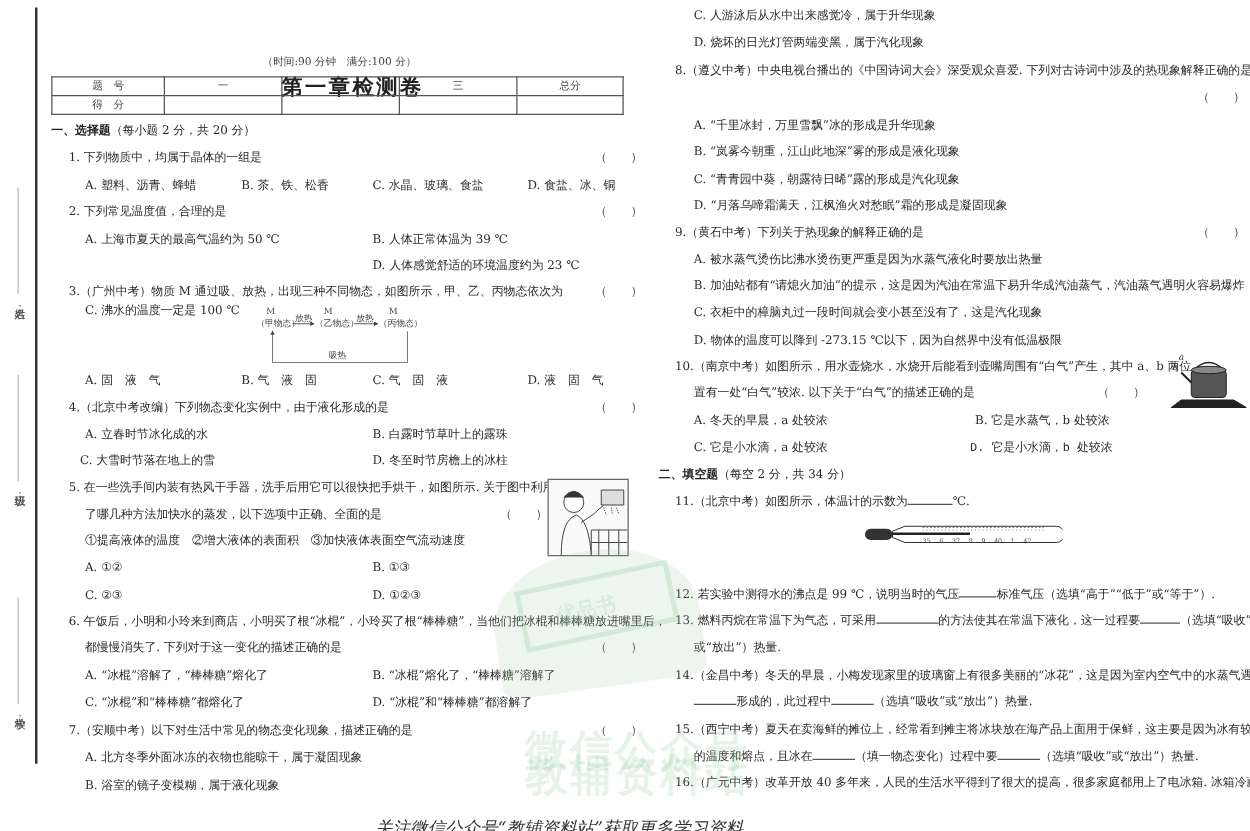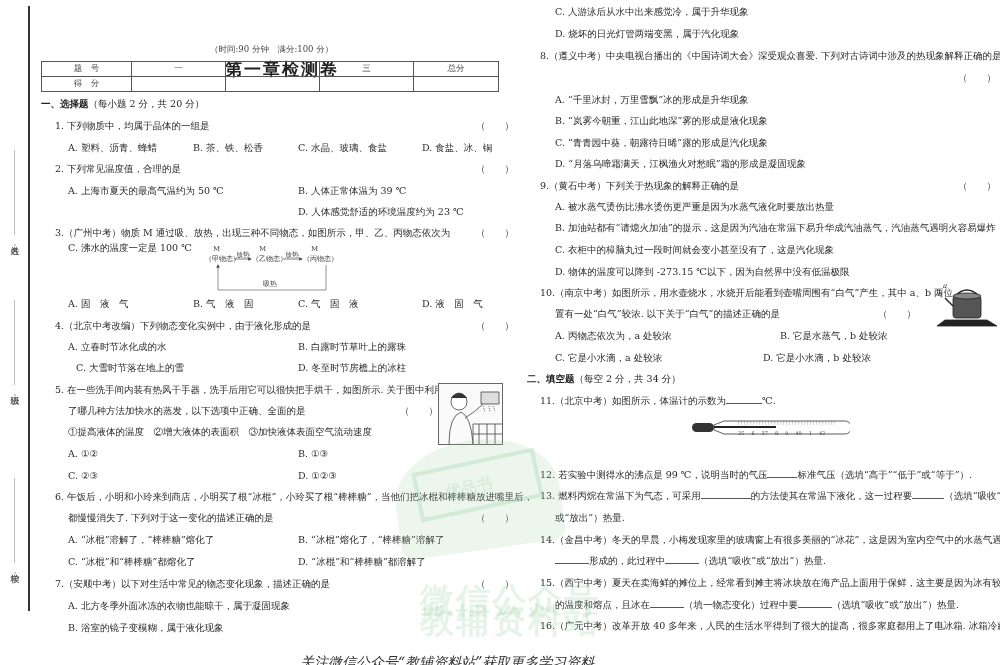--- a/index.html
+++ b/index.html
@@ -115,21 +115,21 @@
 
   <div class="abs q" style="left:68px; top:298px;">A. 固　液　气</div>
   <div class="abs q" style="left:193px; top:298px;">B. 气　液　固</div>
   <div class="abs q" style="left:298px; top:298px;">C. 气　固　液</div>
   <div class="abs q" style="left:422px; top:298px;">D. 液　固　气</div>
 
   <div class="abs q" style="left:55px; top:320px;">4.（北京中考改编）下列物态变化实例中，由于液化形成的是</div>
   <div class="abs paren" style="left:476px; top:320px;">（　　）</div>
   <div class="abs q" style="left:68px; top:341px;">A. 立春时节冰化成的水</div>
   <div class="abs q" style="left:298px; top:341px;">B. 白露时节草叶上的露珠</div>
-  <div class="abs q" style="left:76px; top:362px;">C. 大雪时节落在地上的雪</div>
+  <div class="abs q" style="left:64px; top:362px;">C. 大雪时节落在地上的雪</div>
   <div class="abs q" style="left:298px; top:362px;">D. 冬至时节房檐上的冰柱</div>
 
   <div class="abs q" style="left:55px; top:384px;">5. 在一些洗手间内装有热风干手器，洗手后用它可以很快把手烘干，如图所示. 关于图中利用</div>
   <div class="abs q" style="left:68px; top:405px;">了哪几种方法加快水的蒸发，以下选项中正确、全面的是</div>
   <div class="abs paren" style="left:400px; top:405px;">（　　）</div>
   <div class="abs q" style="left:68px; top:426px;">①提高液体的温度　②增大液体的表面积　③加快液体表面空气流动速度</div>
   <div class="abs q" style="left:68px; top:448px;">A. ①②</div>
   <div class="abs q" style="left:298px; top:448px;">B. ①③</div>
   <div class="abs q" style="left:68px; top:470px;">C. ②③</div>
   <div class="abs q" style="left:298px; top:470px;">D. ①②③</div>
@@ -191,24 +191,24 @@
     <svg width="65" height="45">
       <g stroke="#222" stroke-width="0.8">
         <path d="M20 14 q12 -12 24 0" fill="none" stroke-width="1.2"></path>
         <rect x="18" y="14" width="28" height="22" rx="3" fill="#555"></rect>
         <ellipse cx="32" cy="14" rx="14" ry="3" fill="#888"></ellipse>
         <path d="M18 24 l-8 -8" stroke-width="1.5"></path>
         <path d="M10 38 h42 l10 6 h-60 z" fill="#222"></path>
       </g>
     </svg>
   </div>
-  <div class="abs q" style="left:40px; top:330px;">A. 丙物态依次为，a 处较浓</div>
+  <div class="abs q" style="left:40px; top:330px;">A. 冬天的早晨，a 处较浓</div>
   <div class="abs q" style="left:265px; top:330px;">B. 它是水蒸气，b 处较浓</div>
   <div class="abs q" style="left:40px; top:352px;">C. 它是小水滴，a 处较浓</div>
-  <div class="abs q" style="left:248px; top:352px;">D. 它是小水滴，b 处较浓</div>
+  <div class="abs q" style="left:261px; top:352px;font-family:Liberation Mono, monospace;">D. 它是小水滴，b 处较浓</div>
 
   <div class="abs sec" style="left:12px; top:373px;">
     <b>二、填空题</b><span>（每空 2 分，共 34 分）</span>
   </div>
 
   <div class="abs q" style="left:25px; top:395px;">
     <span>11.（北京中考）如图所示，体温计的示数为</span><span class="blank-u" style="width:36px;"></span><span>℃.</span>
   </div>
   <div class="abs" style="left:175px; top:418px;">
     <svg width="160" height="20">

